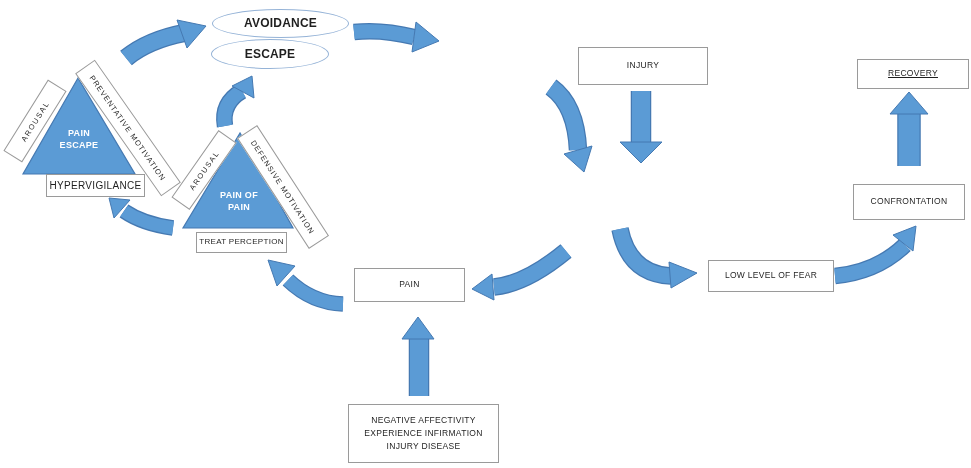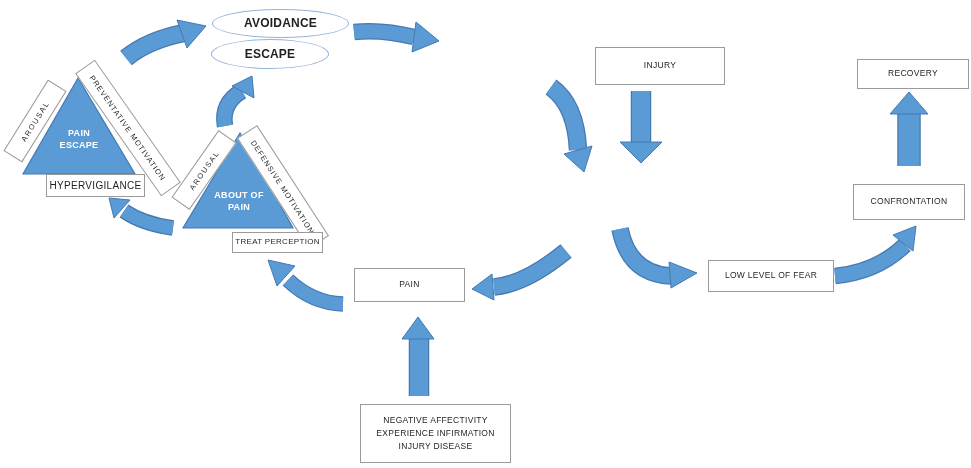--- a/index.html
+++ b/index.html
@@ -24,29 +24,29 @@
   }
   .tri-label{
     position:absolute;color:#ffffff;font-weight:700;font-size:9px;
     text-align:center;line-height:1.35;letter-spacing:.3px;
   }
   
   .n-avoidance{left:212px;top:9px;width:135px;height:27px;}
   .n-escape{left:211px;top:39px;width:116px;height:28px;}
   
   .n-hypervigilance{left:46px;top:174px;width:97px;height:21px;font-size:10px;}
-  .n-threat-perception{left:196px;top:232px;width:89px;height:19px;font-size:8px;margin-left:36px;}
+  .n-threat-perception{left:196px;top:232px;width:89px;height:19px;font-size:8px;}
   .n-feeling-disabled{left:458px;top:33px;width:129px;height:37px;}
-  .n-injury{left:595px;top:47px;width:128px;height:36px;}
+  .n-injury{left:578px;top:47px;width:128px;height:36px;}
   .n-experience{left:535px;top:175px;width:127px;height:40px;}
-  .n-recovery{left:857px;top:59px;width:110px;height:28px;}
+  .n-recovery{left:857px;top:59px;width:110px;height:28px;text-decoration:underline;}
   .n-confrontation{left:853px;top:184px;width:110px;height:34px;}
   .n-low-fear{left:708px;top:260px;width:124px;height:30px;}
   .n-pain{left:354px;top:268px;width:109px;height:32px;}
-  .n-negative{left:360px;top:404px;width:149px;height:57px;}
+  .n-negative{left:348px;top:404px;width:149px;height:57px;}
   
   .n-arousal-left{left:-7px;top:110px;width:82px;height:20px;transform:rotate(-58deg);letter-spacing:1.5px;}
   .n-prev-mot{left:53px;top:116px;width:148px;height:22px;transform:rotate(55deg);}
   .n-arousal-right{left:163px;top:159px;width:80px;height:20px;transform:rotate(-55deg);letter-spacing:1.5px;}
   .n-def-mot{left:217px;top:175px;width:130px;height:22px;transform:rotate(57deg);}
   
   .n-pain-anxiety-label{left:44px;top:127px;width:70px;}
   .n-fear-of-pain-label{left:204px;top:189px;width:70px;}
 </style>
 </head>
@@ -133,21 +133,21 @@
   </svg>
 
   <div class="node ellipse n-avoidance">AVOIDANCE</div>
   <div class="node ellipse n-escape">ESCAPE</div>
 
   <div class="tri-label n-pain-anxiety-label">
     <div>PAIN</div>
     <div>ESCAPE</div>
   </div>
   <div class="tri-label n-fear-of-pain-label">
-    <div>ABOUT OF</div>
+    <div>PAIN OF</div>
     <div>PAIN</div>
   </div>
 
   <div class="rot n-arousal-left">AROUSAL</div>
   <div class="rot n-prev-mot">PREVENTATIVE MOTIVATION</div>
   <div class="rot n-arousal-right">AROUSAL</div>
   <div class="rot n-def-mot">DEFENSIVE MOTIVATION</div>
 
   <div class="node n-hypervigilance">HYPERVIGILANCE</div>
   <div class="node n-threat-perception">TREAT PERCEPTION</div>

